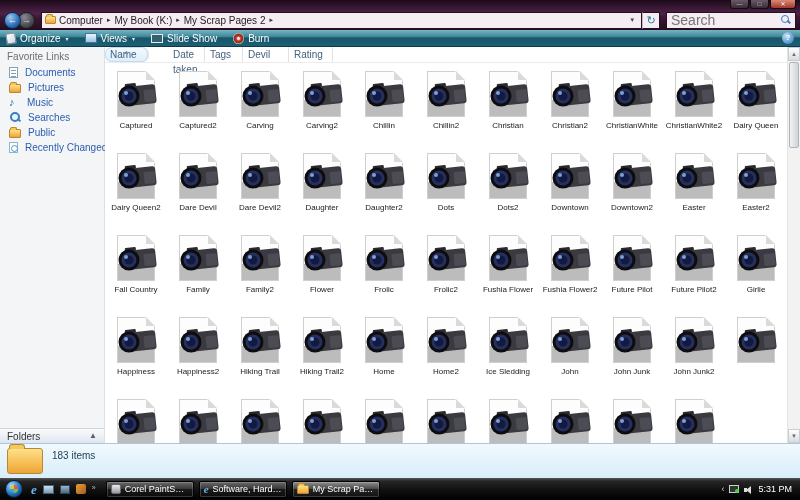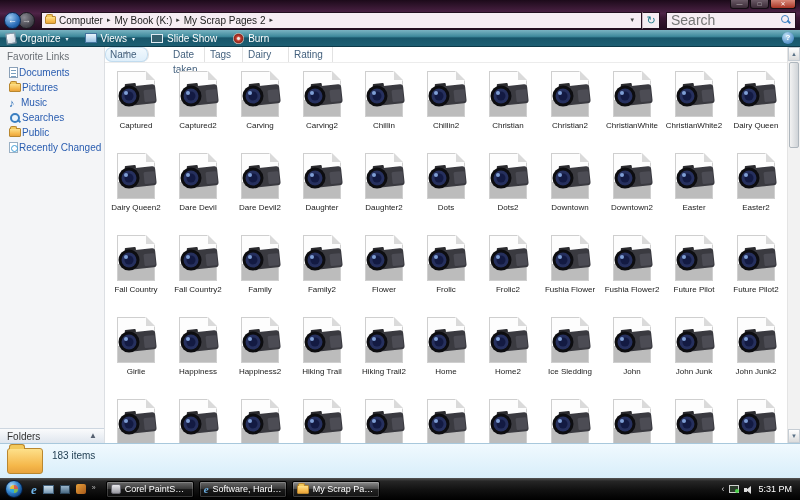--- a/index.html
+++ b/index.html
@@ -35,21 +35,21 @@
   .tb-organize { width:10px; height:11px; background:linear-gradient(135deg,#ffffff,#cfd8e2); border:1px solid #8a98a8; transform:rotate(-8deg); }
   .tb-views { width:12px; height:10px; background:linear-gradient(#eaf4fc,#9cc4e4); border:1px solid #44749e; }
   .tb-slideshow { width:12px; height:9px; border:1px solid #dfeaf2; background:#35606e; }
   .tb-burn { width:11px; height:11px; border-radius:50%; background:radial-gradient(circle,#f0e8e0 12%,#c8382a 30%,#8a2a20 55%,#d8d0c8 70%,#a8a098 100%); }
   .help-icon { position:absolute; right:6px; top:2px; width:12px; height:12px; border-radius:50%; background:radial-gradient(circle at 35% 30%,#bfe0f5,#2a72b8); color:#fff; font-size:8px; text-align:center; line-height:12px; font-weight:bold; }
 
   
   .main { height:396px; display:flex; background:#fff; flex:0 0 auto; }
   .sidebar { width:105px; background:#f4f5f7; border-right:1px solid #dcdfe3; display:flex; flex-direction:column; font-size:10px; flex:0 0 auto; }
   .fav-header { color:#6a6f75; padding:4px 0 3px 7px; }
-  .side-item { display:flex; align-items:center; gap:1px; padding:2px 0 2px 9px; color:#2a5db0; height:15px; }
+  .side-item { display:flex; align-items:flex-end; gap:7px; padding:2px 0 2px 9px; color:#2a5db0; height:15px; }
   .side-label { white-space:nowrap; }
   .ic-doc { width:9px; height:11px; background:#fff; border:1px solid #8aa0b8; position:relative; flex:0 0 auto; }
   .ic-doc::before { content:""; position:absolute; left:1px; top:2px; width:5px; height:7px; background:repeating-linear-gradient(#7aa0c0 0 1px, transparent 1px 3px); }
   .ic-folder { width:12px; height:9px; background:linear-gradient(180deg,#fde08a 0%,#f5b74a 70%,#e8a33d 100%); border:1px solid #b9872f; border-radius:1px; position:relative; flex:0 0 auto; }
   .ic-folder::before { content:""; position:absolute; top:-3px; left:0; width:5px; height:2px; background:#f2c95c; border:1px solid #b9872f; border-bottom:none; border-radius:2px 2px 0 0; }
   .ic-music { width:11px; height:12px; flex:0 0 auto; }
   .ic-music::before { content:"\266A"; color:#2a6fb8; font-size:11px; line-height:12px; }
   .ic-search { width:12px; height:12px; position:relative; flex:0 0 auto; }
   .ic-search::before { content:""; position:absolute; left:1px; top:1px; width:6px; height:6px; border:2px solid #3a7fc1; border-radius:50%; background:#eaf4fc; }
   .ic-search::after { content:""; position:absolute; left:8px; top:8px; width:4px; height:2px; background:#3a7fc1; transform:rotate(45deg); }
@@ -198,21 +198,21 @@
         <span class="folders-label">Folders</span>
         <span class="chev-up">▲</span>
       </div>
     </div>
 
     <div class="filearea">
       <div class="col-headers">
           <div class="colh sorted" style="width: 44px;"><span class="sort-mark">▴</span><span>Name</span></div>
           <div class="colh" style="width: 56px; padding-left: 24px;"><span>Date taken</span></div>
           <div class="colh" style="width: 38px;"><span>Tags</span></div>
-          <div class="colh" style="width: 46px;"><span>Dairy</span></div>
+          <div class="colh" style="width: 46px;"><span>Devil</span></div>
           <div class="colh" style="width: 44px;"><span>Rating</span></div>
         </div>
       <div class="grid">
   <div class="file-cell">
     <div class="page">
       <div class="page-base"></div>
       <svg class="camera" viewBox="0 0 46 32">
         <g transform="rotate(-6 23 16)">
           <rect x="13" y="3" width="11" height="6" rx="1" fill="#2a2a2e"></rect>
           <rect x="11" y="6" width="32" height="19" rx="3" fill="#3a3a40"></rect>
@@ -662,39 +662,20 @@
         <circle cx="16" cy="16" r="7.5" fill="#26305e"></circle>
         <circle cx="16" cy="16" r="4.5" fill="#131a42"></circle>
         <circle cx="13" cy="13" r="2" fill="#7f9fd6"></circle>
       </svg>
       <div class="page-fold"></div>
       <div class="page-flap"></div>
     </div>
     <div class="file-label">Fall Country</div>
   </div>
 
-  <div class="file-cell">
-    <div class="page">
-      <div class="page-base"></div>
-      <svg class="camera" viewBox="0 0 46 32">
-        <g transform="rotate(-6 23 16)">
-          <rect x="13" y="3" width="11" height="6" rx="1" fill="#2a2a2e"></rect>
-          <rect x="11" y="6" width="32" height="19" rx="3" fill="#3a3a40"></rect>
-          <rect x="31" y="11" width="11" height="12" rx="1.5" fill="#4c4c54"></rect>
-        </g>
-        <circle cx="16" cy="16" r="10.5" fill="#0d0d10"></circle>
-        <circle cx="16" cy="16" r="7.5" fill="#26305e"></circle>
-        <circle cx="16" cy="16" r="4.5" fill="#131a42"></circle>
-        <circle cx="13" cy="13" r="2" fill="#7f9fd6"></circle>
-      </svg>
-      <div class="page-fold"></div>
-      <div class="page-flap"></div>
-    </div>
-    <div class="file-label">Fall Country2</div>
-  </div>
 
   <div class="file-cell">
     <div class="page">
       <div class="page-base"></div>
       <svg class="camera" viewBox="0 0 46 32">
         <g transform="rotate(-6 23 16)">
           <rect x="13" y="3" width="11" height="6" rx="1" fill="#2a2a2e"></rect>
           <rect x="11" y="6" width="32" height="19" rx="3" fill="#3a3a40"></rect>
           <rect x="31" y="11" width="11" height="12" rx="1.5" fill="#4c4c54"></rect>
         </g>

